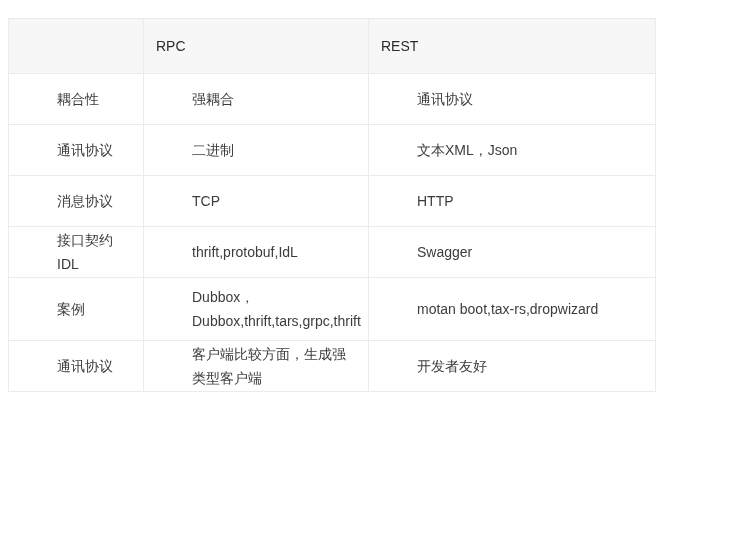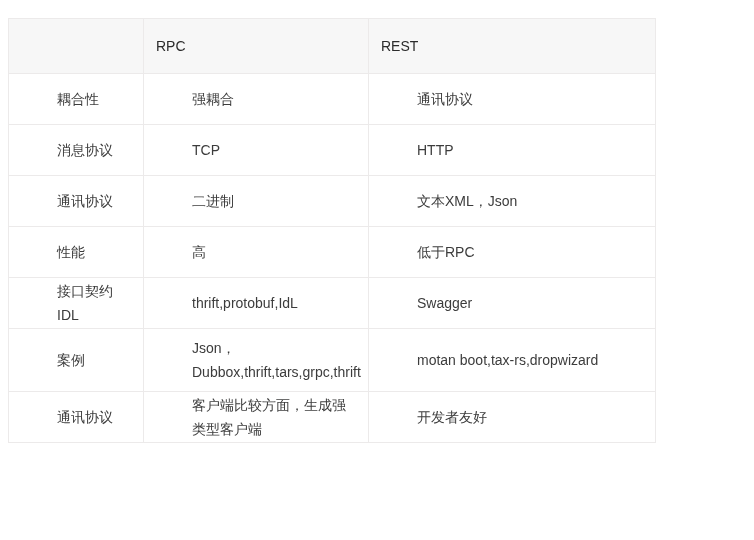--- a/index.html
+++ b/index.html
@@ -83,44 +83,39 @@
         <th>REST</th>
       </tr>
     </thead>
     <tbody>
       <tr>
         <td>耦合性</td>
         <td>强耦合</td>
         <td>通讯协议</td>
       </tr>
       <tr>
-        <td>消息协议</td>
-        <td>TCP</td>
-        <td>HTTP</td>
-      </tr>
-      <tr>
         <td>通讯协议</td>
         <td>二进制</td>
         <td>文本XML，Json</td>
       </tr>
       <tr>
-        <td>性能</td>
-        <td>高</td>
-        <td>低于RPC</td>
+        <td>消息协议</td>
+        <td>TCP</td>
+        <td>HTTP</td>
       </tr>
       <tr>
         <td>接口契约IDL</td>
         <td>thrift,protobuf,IdL</td>
         <td>Swagger</td>
       </tr>
       <tr class="tall">
         <td>案例</td>
         <td>
           <span class="cell-lines">
-            <span>Json，</span>
+            <span>Dubbox，</span>
             <span>Dubbox,thrift,tars,grpc,thrift</span>
           </span>
         </td>
         <td>motan boot,tax-rs,dropwizard</td>
       </tr>
       <tr>
         <td>通讯协议</td>
         <td>客户端比较方面，生成强类型客户端</td>
         <td>开发者友好</td>
       </tr>

